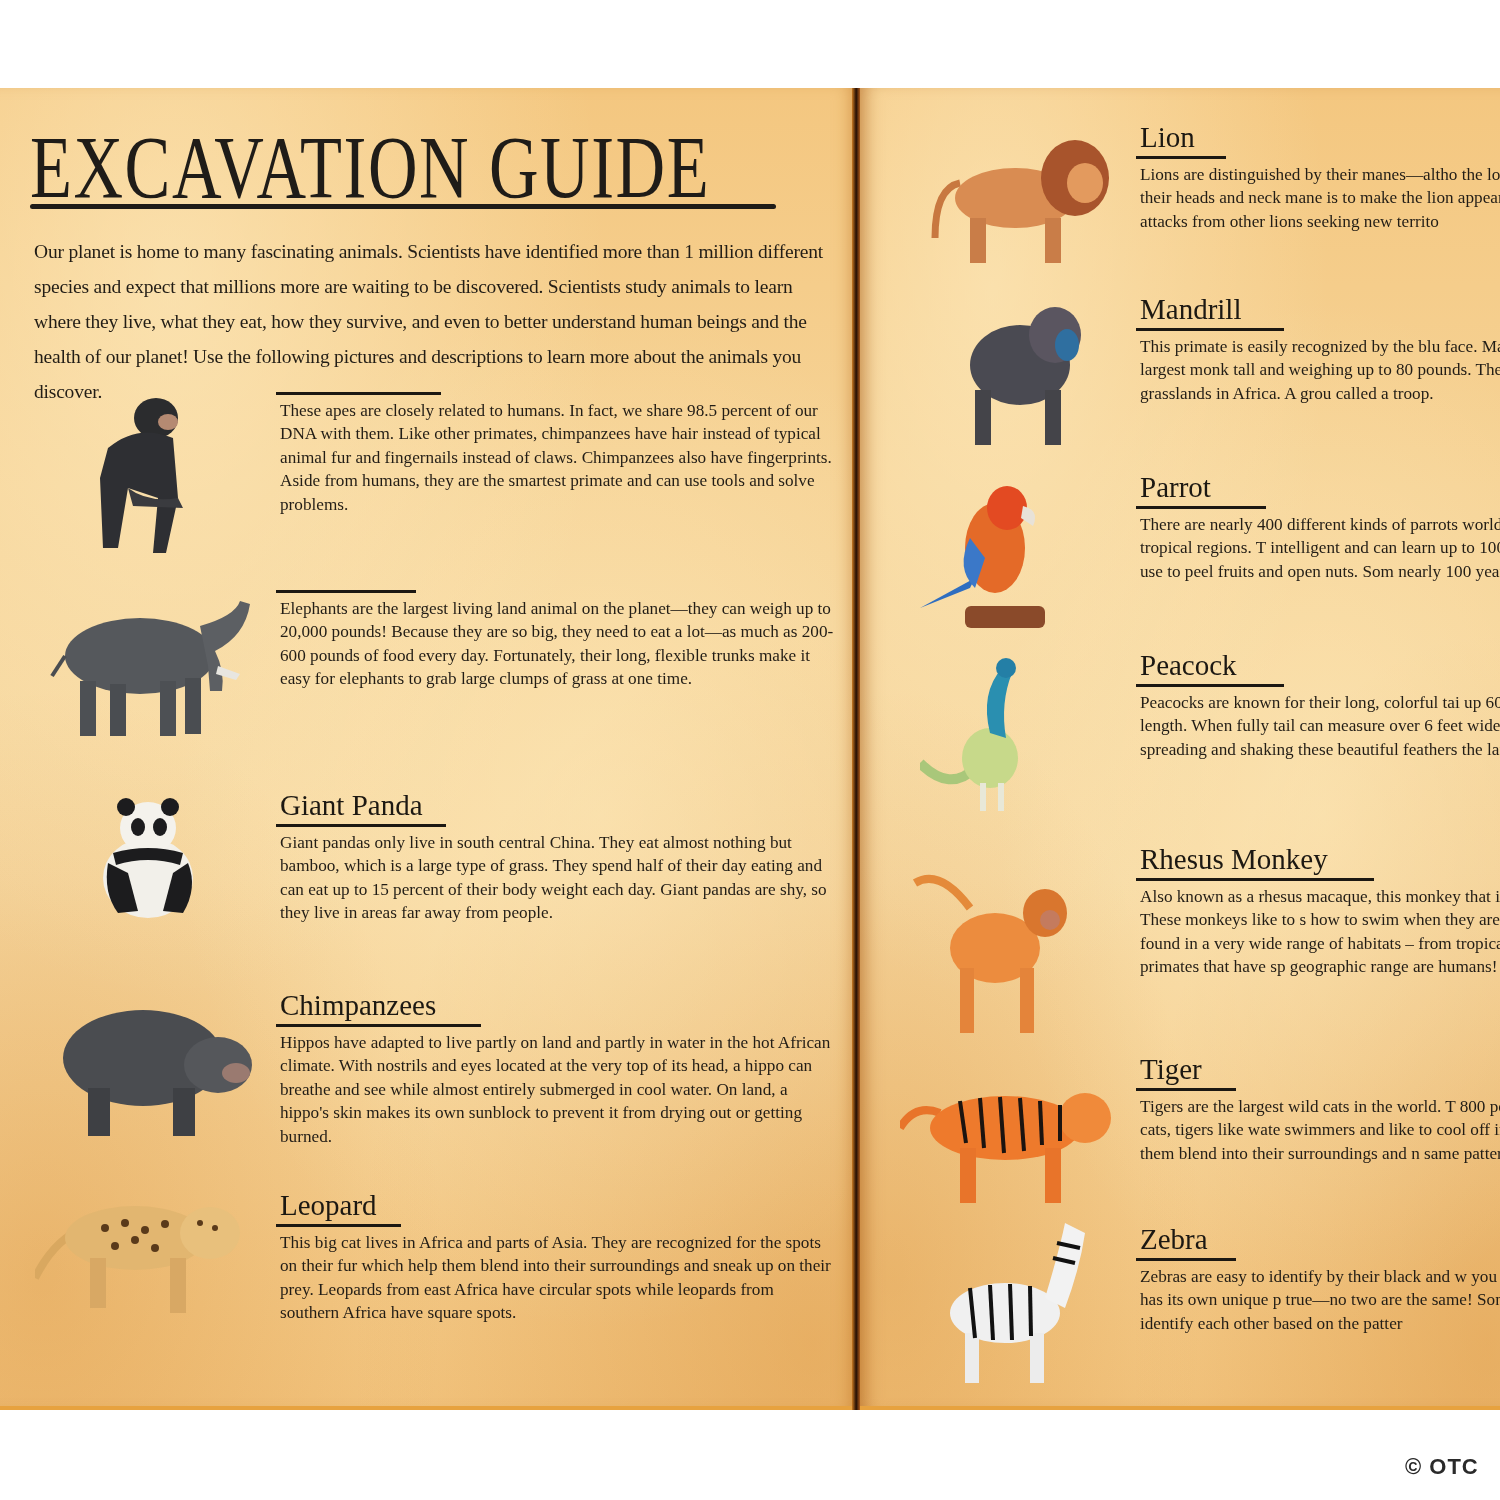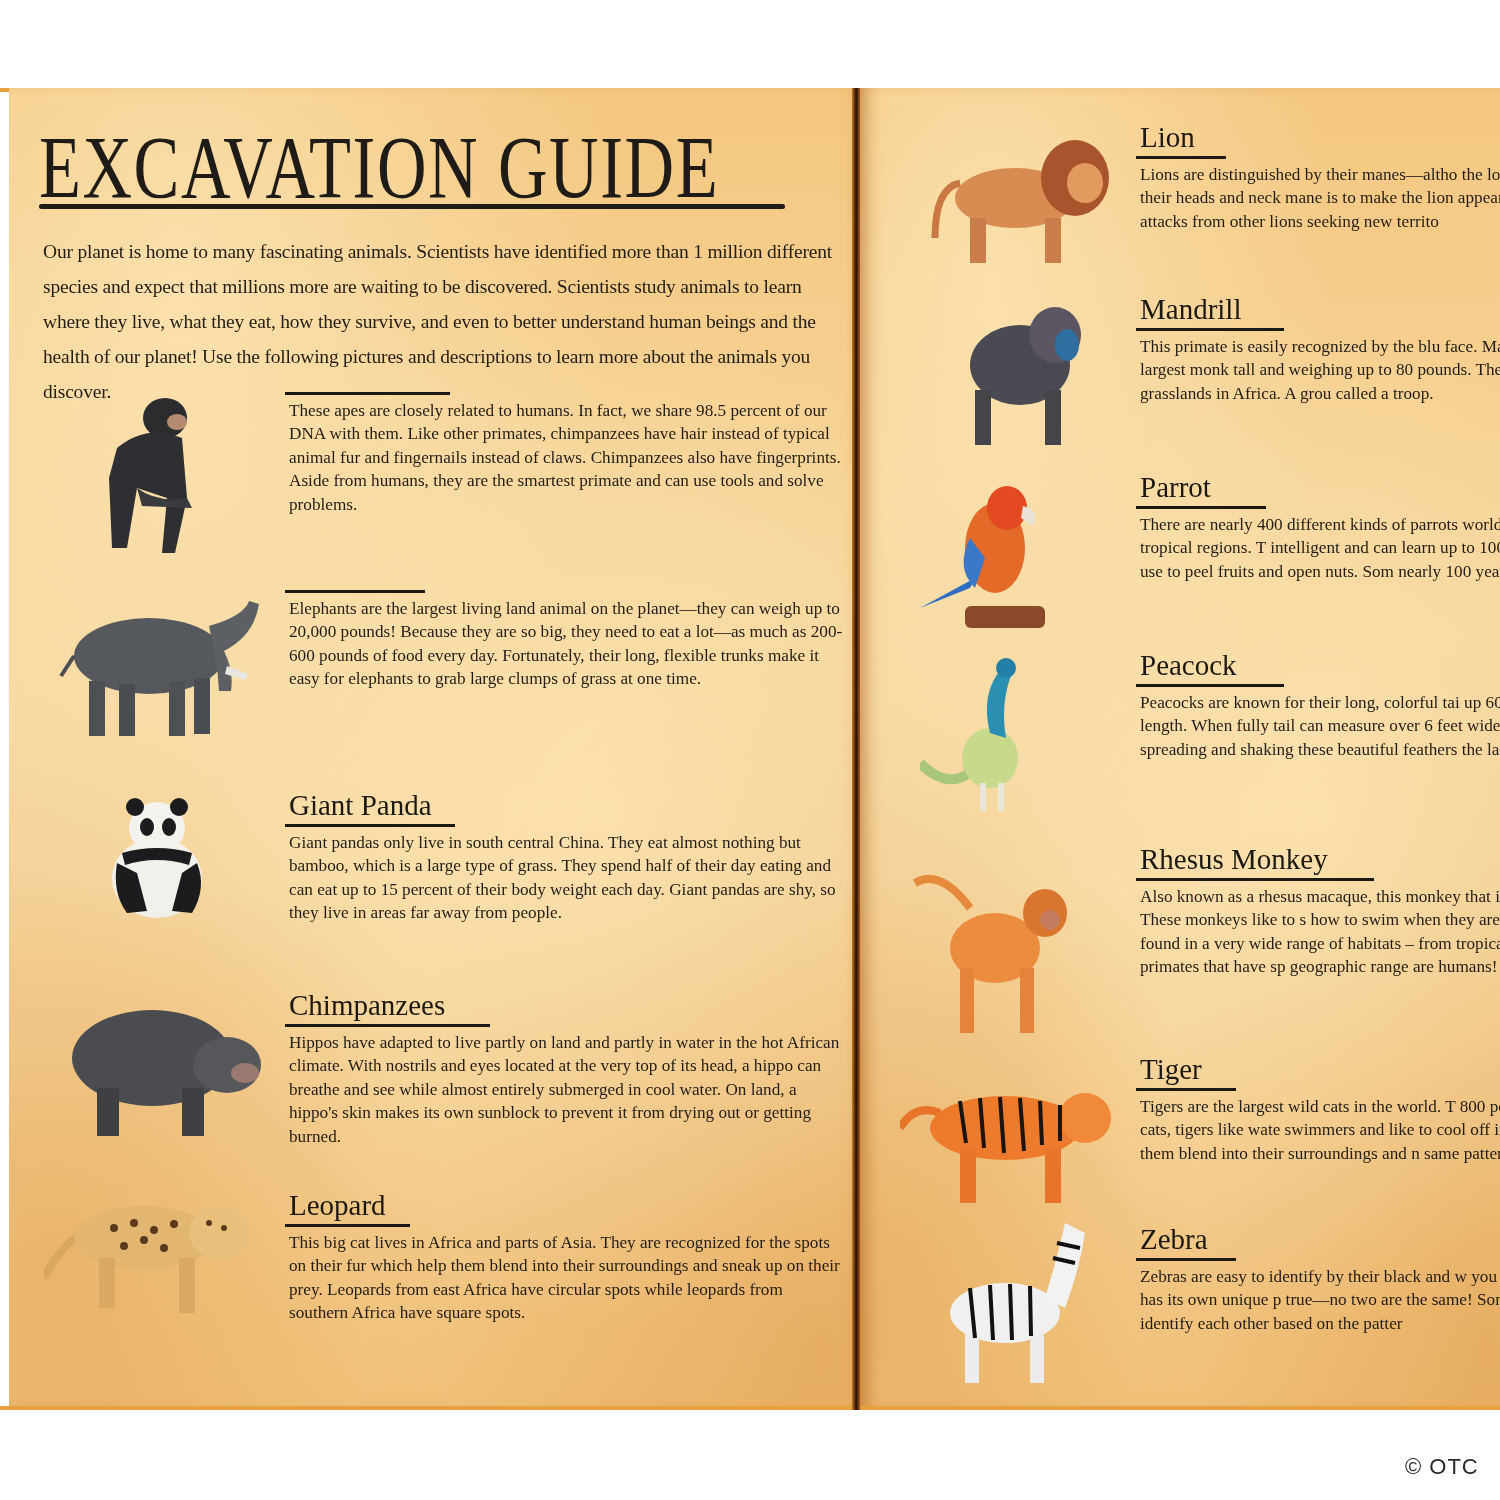--- a/index.html
+++ b/index.html
@@ -5,33 +5,33 @@
   html,body{margin:0;padding:0;}
   body{width:1500px;height:1500px;background:#ffffff;position:relative;overflow:hidden;font-family:"Liberation Serif","DejaVu Serif",serif;color:#1e1a14;}
   .spread{position:absolute;left:0;top:88px;width:1500px;height:1322px;overflow:hidden;}
   .page{position:absolute;top:0;height:1322px;
     background:
       radial-gradient(ellipse at 20% 15%, rgba(255,240,200,0.55) 0%, rgba(255,240,200,0) 45%),
       radial-gradient(ellipse at 70% 55%, rgba(255,236,190,0.5) 0%, rgba(255,236,190,0) 50%),
       radial-gradient(ellipse at 95% 95%, rgba(210,130,40,0.35) 0%, rgba(210,130,40,0) 40%),
       radial-gradient(ellipse at 5% 90%, rgba(210,130,40,0.3) 0%, rgba(210,130,40,0) 35%),
       linear-gradient(180deg,#f4c780 0%,#f6d396 30%,#f7d9a2 60%,#f2c47e 100%);}
-  .page-left{left:9px;width:856px;box-shadow:inset -14px 0 18px -10px rgba(180,100,20,0.55);text-decoration:underline;}
+  .page-left{left:0;width:856px;box-shadow:inset -14px 0 18px -10px rgba(180,100,20,0.55);text-decoration:underline;}
   .page-right{left:860px;width:640px;box-shadow:inset 14px 0 18px -10px rgba(160,80,10,0.6);padding-left:20px;}
   .spine{position:absolute;left:852px;top:88px;width:8px;height:1322px;background:linear-gradient(90deg,#c97a22 0%,#3a1c08 45%,#2a1205 55%,#a8581a 100%);}
   .page-edge{position:absolute;left:0;width:1500px;height:4px;background:#e7a23f;}
   .title{position:absolute;left:30px;top:36px;width:760px;font-family:"Liberation Serif","DejaVu Serif",serif;font-size:88px;letter-spacing:2px;line-height:1;color:#1f1c18;transform:scaleX(0.78);transform-origin:left top;white-space:nowrap;font-weight:normal;}
   .title-rule{position:absolute;left:30px;top:116px;width:746px;height:5px;background:#1f1c18;border-radius:3px;}
   .intro{position:absolute;left:34px;top:146px;width:790px;font-size:19.5px;line-height:35px;color:#221d16;letter-spacing:-0.2px;}
   .entry{position:absolute;}
   .entry h2{margin:0;font-weight:normal;font-size:29px;line-height:34px;color:#1c1812;padding-left:4px;}
   .entry .rule{height:3px;background:#1c1812;margin-top:2px;margin-bottom:4px;}
   .entry p{margin:0;font-size:17.2px;line-height:23.4px;color:#221d16;padding-left:4px;}
   .animal{position:absolute;}
-  .copyright{position:absolute;left:1405px;top:1454px;font-family:"Liberation Sans","DejaVu Sans",sans-serif;font-weight:normal;font-size:22px;color:#2a2a2a;letter-spacing:1px;}
+  .copyright{position:absolute;left:1405px;top:1454px;font-family:"Liberation Sans","DejaVu Sans",sans-serif;font-weight:bold;font-size:22px;color:#2a2a2a;letter-spacing:1px;}
 </style>
 </head>
 <body>
 
 <div class="spread">
   <div class="page-edge" style="top:0"></div>
 
   <div class="page page-left">
     <div class="title">EXCAVATION GUIDE</div>
     <div class="title-rule"></div>

